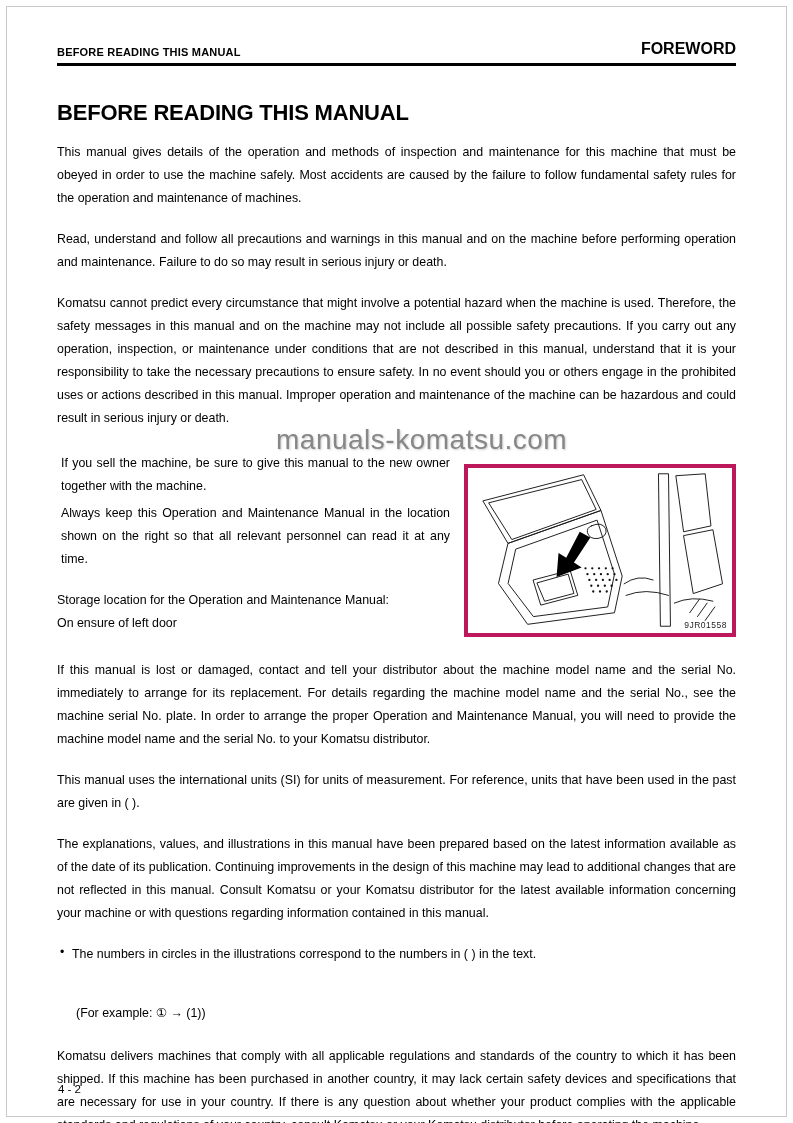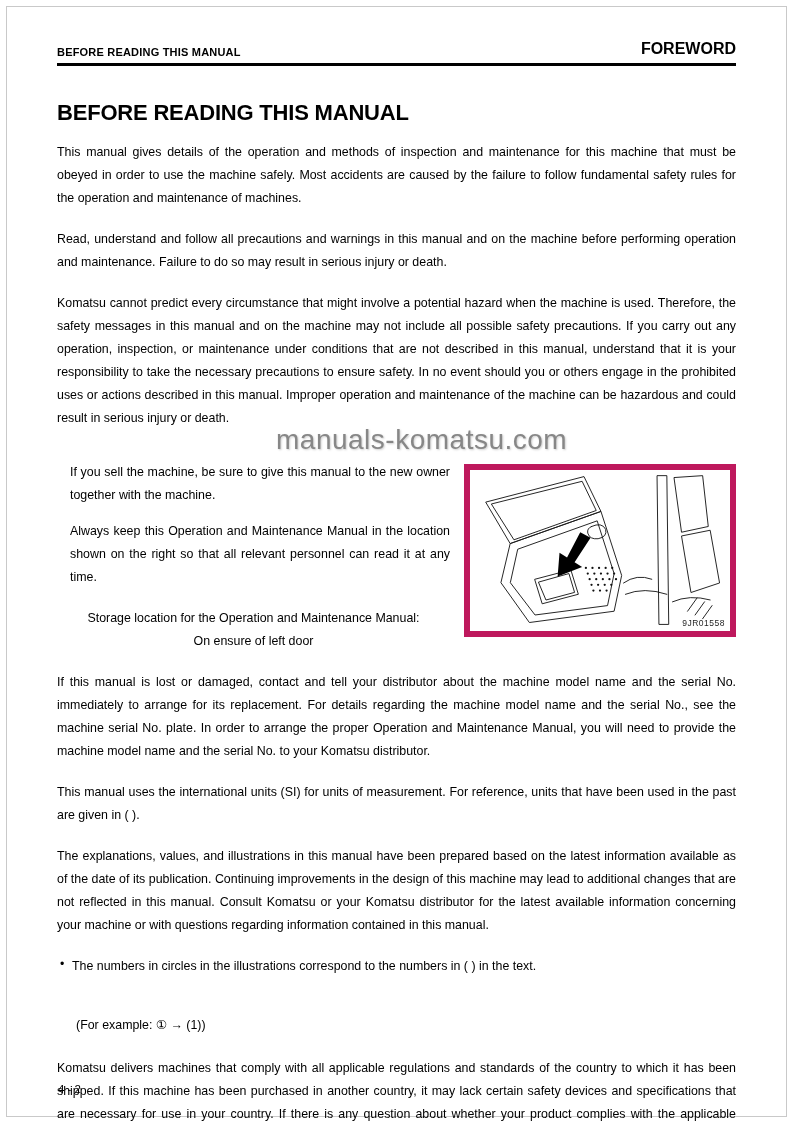--- a/index.html
+++ b/index.html
@@ -30,36 +30,36 @@
   .page-title {
     font-size: 22px; font-weight: bold;
     letter-spacing: -0.2px;
     margin: 34px 0 15px 0;
   }
   p.body, .storage div, .bullet-text {
     font-size: 12.4px;
     line-height: 23px;
   }
   p.body { text-align: justify; margin: 0 0 18px 0; }
-  p.nomargin { margin: 13px; }
+  p.nomargin { margin: 4px; }
   .figure-wrap { display: flow-root; margin-bottom: 18px; }
   .figure {
     float: right;
     width: 272px; height: 173px;
-    border: 6px solid #be185d;
+    border: 4px solid #be185d;
     margin: 16px 0 4px 14px;
     position: relative;
     background: #fff;
   }
   .figure svg { display: block; width: 100%; height: 100%; }
   .figure-caption {
     position: absolute; right: 5px; bottom: 3px;
     font-size: 8.5px; color: #1e1e1e; letter-spacing: .5px;
   }
-  .storage { margin-top: 18px; text-align: center; }
+  .storage { margin-top: 18px; }
   .bullet-item { display: flex; margin: 0 0 20px 0; }
   .bullet-marker { flex: none; width: 15px; padding-left: 3px; font-size: 12.4px; line-height: 19px; }
   .bullet-example { padding-left: 4px; margin-top: 36px; }
   .watermark {
     position: absolute;
     left: 276px; top: 424px;
     font-size: 28px;
     color: #878787;
     letter-spacing: .5px;
     text-shadow: 1px 1px 2px rgba(60,60,60,.25);

